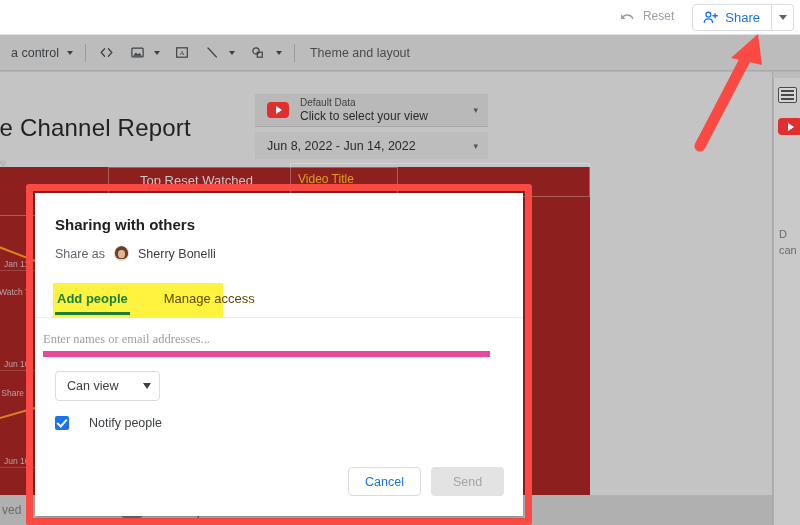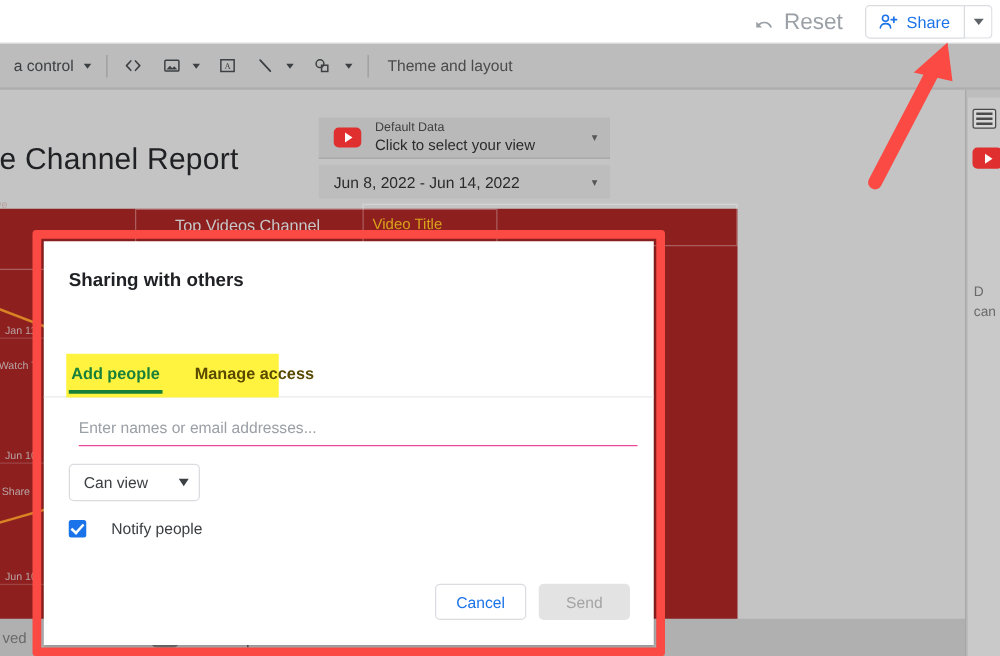--- a/index.html
+++ b/index.html
@@ -10,22 +10,22 @@
     position:relative;
     -webkit-font-smoothing:antialiased;
   }
   
   .topbar{
     position:absolute; left:0; top:0; width:800px; height:35px;
     background:#ffffff; border-bottom:1px solid #e0e0e0;
     display:flex; align-items:center; justify-content:flex-end;
   }
   .reset-btn{
-    display:flex; align-items:flex-end; gap:8px;
-    color:#9aa0a6; font-size:18px; padding:5px 10px; margin-right:8px;
+    display:flex; align-items:flex-start; gap:8px;
+    color:#9aa0a6; font-size:12px; padding:5px 10px; margin-right:8px;
   }
   .reset-ico{ width:16px; height:16px; display:block; }
   .share-btn{
     display:flex; align-items:center; gap:6px;
     border:1px solid #dadce0; border-radius:4px 0 0 4px;
     height:27px; padding:0 11px 0 9px; background:#fff;
   }
   .share-label{ color:#1a73e8; font-size:13px; font-weight:500; }
   .share-caret{
     border:1px solid #dadce0; border-left:none; border-radius:0 4px 4px 0;
@@ -141,27 +141,27 @@
   
   .tab-highlight{
     position:absolute; left:18px; top:90px; width:170px; height:35px; background:#fff33f; z-index:1;
   }
   .tabs{ position:absolute; left:20px; top:90px; display:flex; gap:24px; z-index:2; }
   .tab{ font-size:13px; padding:8px 2px 9px 2px; position:relative; }
   .tab.active{ color:#188038; font-weight:bold; }
   .tab.active:after{
     content:""; position:absolute; left:0; right:0; bottom:0; height:3px; background:#188038;
   }
-  .tab.inactive{ color:#5a4a00; font-weight:bold; }
+  .tab.inactive{ color:#5a4a00; font-weight:normal;margin-left:8px; }
   .tab-divider{ position:absolute; left:0; top:124px; width:488px; height:1px; background:#e8eaed; }
   
   .email-input{
-    position:absolute; left:28px; top:134px; width:447px; height:30px;
-    border:none; border-bottom:1px solid #ec4899; background:transparent;
-    font-family:Liberation Sans, sans-serif; font-size:12.5px; color:#3c4043; outline:none;
+    position:absolute; left:8px; top:134px; width:447px; height:30px;
+    border:none; border-bottom:6px solid #ec4899; background:transparent;
+    font-family:Liberation Serif, serif; font-size:12.5px; color:#3c4043; outline:none;
   }
   .email-input::placeholder{ color:#9aa0a6; }
   
   .perm-select{
     position:absolute; left:20px; top:178px; width:105px; height:30px;
     border:1px solid #dadce0; border-radius:4px; background:#fff;
     display:flex; align-items:center; padding:0 8px 0 11px;
   }
   .perm-label{ font-size:12.5px; color:#3c4043; }
   .perm-caret{
@@ -259,21 +259,21 @@
 <div class="canvas">
 
   <div class="report-title">le Channel Report</div>
 
   <div class="red-page">
 
     <div class="panel-outline" style="left:118px; top:0px; width:290px; height:330px;"></div>
     <div class="panel-outline" style="left:300px; top:-4px; width:300px; height:34px;"></div>
     <div class="panel-outline" style="left:0px; top:48px; width:110px; height:282px;"></div>
 
-    <div class="panel-title" style="left:150px; top:6px;">Top Videos Channel</div>
+    <div class="panel-title" style="left:150px; top:6px;">Top Reset Watched</div>
     <div class="panel-title yellow" style="left:308px; top:5px;">Video Title</div>
 
     <div class="chart-ticks">
       <span style="left:7px; top:-9px;">ve</span>
       <span style="left:14px; top:92px;">Jan 11</span>
       <span style="left:0px; top:120px;">al Watch Ti</span>
       <span style="left:14px; top:192px;">Jun 10</span>
       <span style="left:0px; top:221px;">ec Share</span>
       <span style="left:14px; top:289px;">Jun 10</span>
     </div>
@@ -321,20 +321,28 @@
   <div class="rp-yt">
       <span class="yt-tri"></span>
     </div>
   <div class="rp-txt" style="top:150px;">D</div>
   <div class="rp-txt" style="top:166px;">can</div>
 </div>
 
 <div class="dialog">
   <div class="dlg-title">Sharing with others</div>
 
+  <div class="share-as-row">
+    <span class="share-as-lbl">Share as</span>
+    <span class="avatar">
+      <span class="hair"></span>
+        <span class="face"></span>
+    </span>
+    <span class="acct-name">Sherry Bonelli</span>
+  </div>
 
   <div class="tab-highlight"></div>
   <div class="tabs">
     <div class="tab active">Add people</div>
     <div class="tab inactive">Manage access</div>
   </div>
   <div class="tab-divider"></div>
 
   <input class="email-input" type="text" placeholder="Enter names or email addresses..." style="">
 

